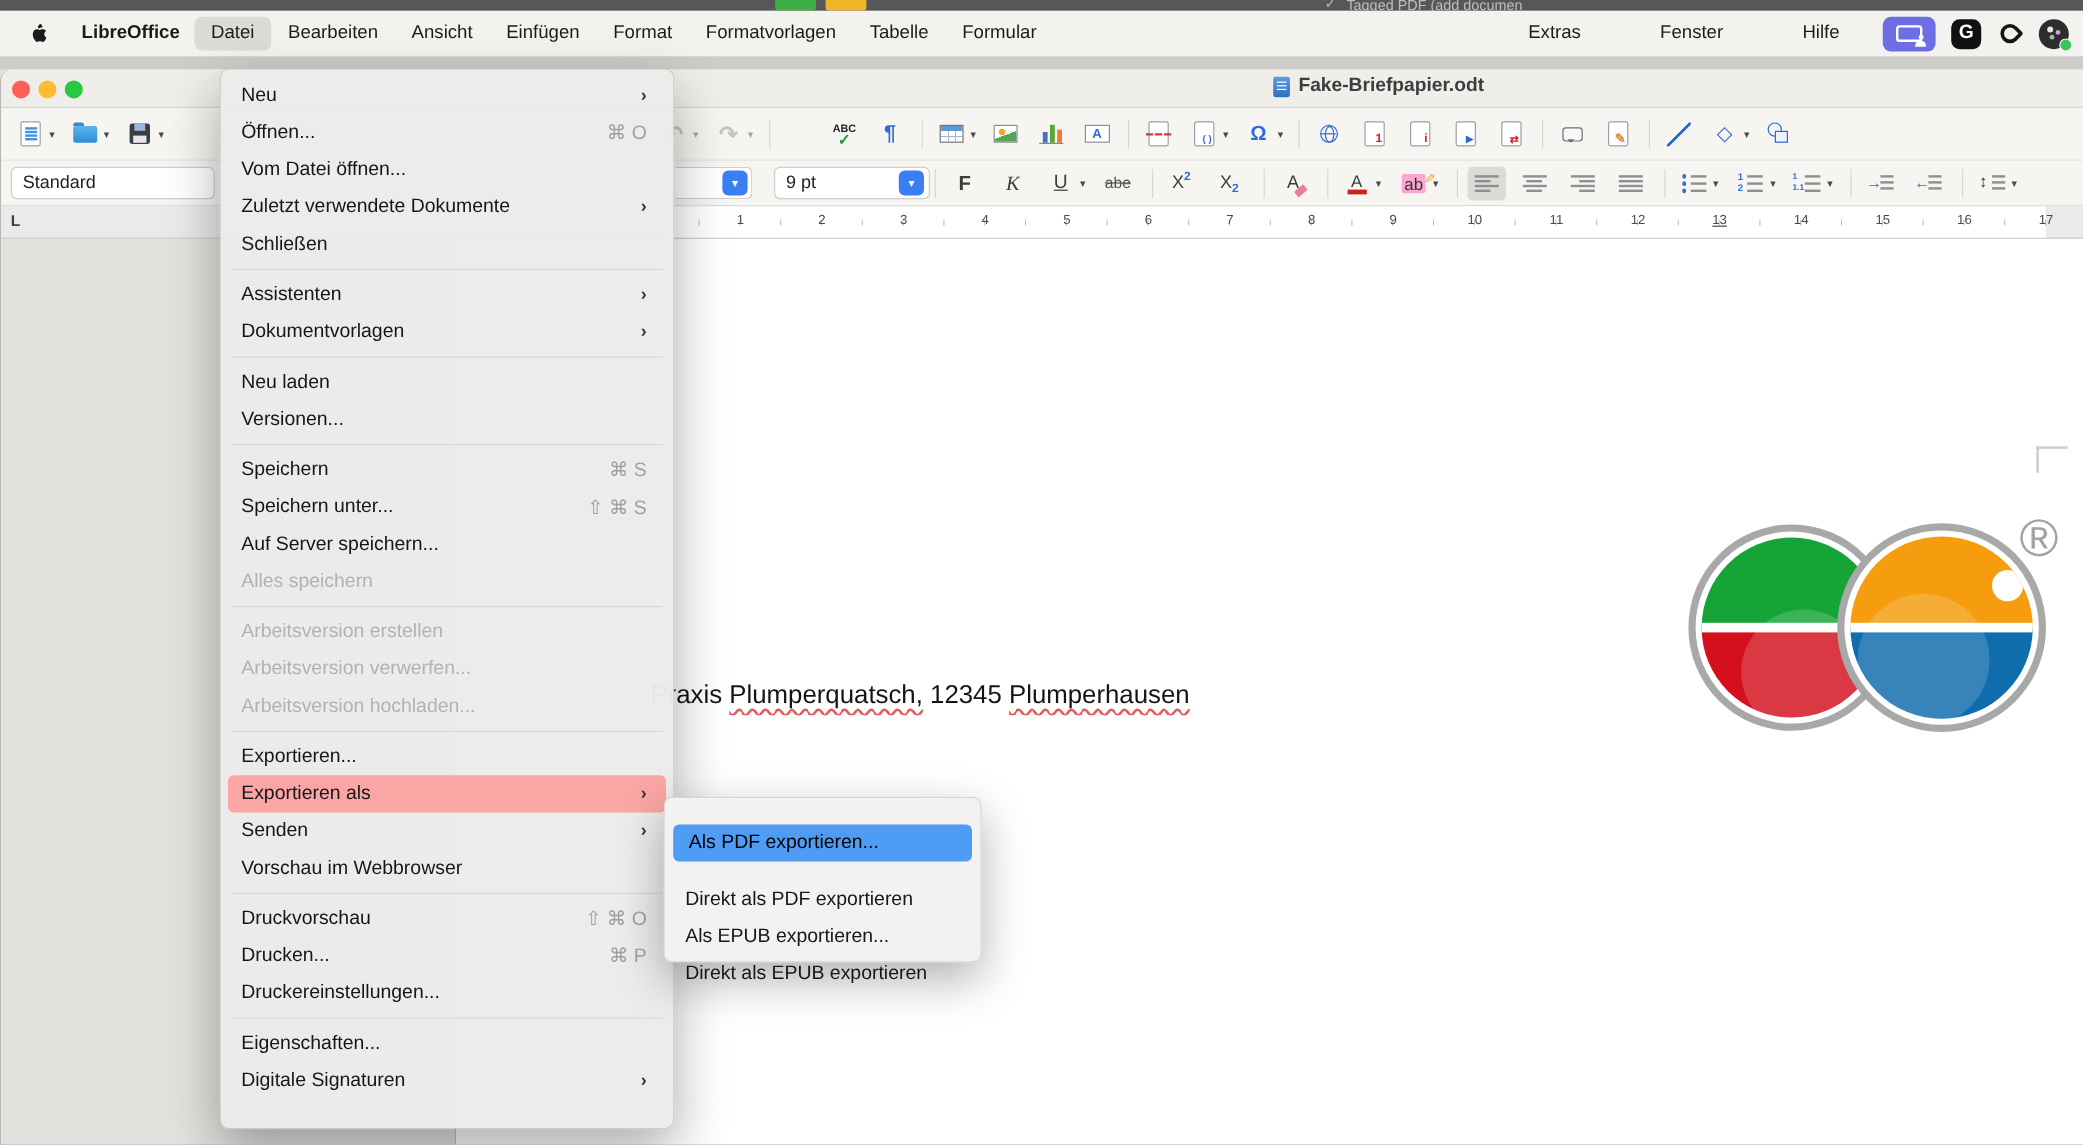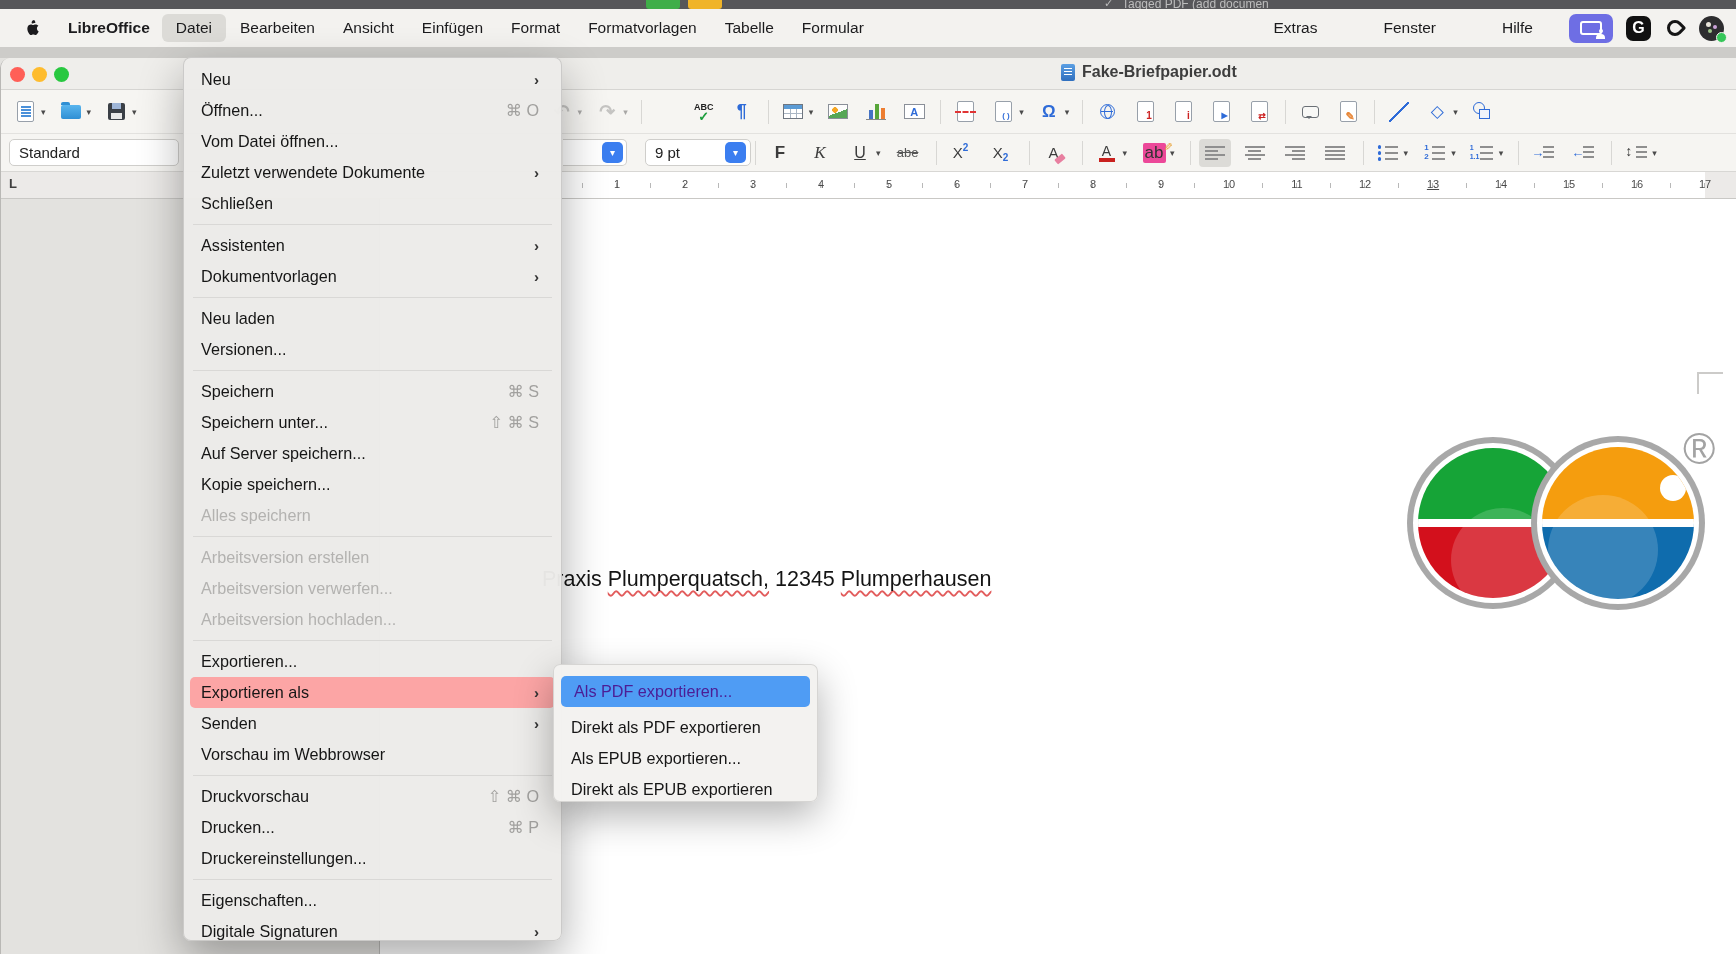--- a/index.html
+++ b/index.html
@@ -113,21 +113,21 @@
   .ic-underline{text-decoration:underline;font-size:16px;}
   .ic-strikethrough{text-decoration:line-through;font-size:13px;color:#555;}
   .ic-superscript:before{content:"X";font-size:15px;}
   .ic-superscript:after{content:"2";font-size:10px;color:#2e6bd8;position:relative;top:-5px;font-weight:bold;}
   .ic-subscript:before{content:"X";font-size:15px;}
   .ic-subscript:after{content:"2";font-size:10px;color:#2e6bd8;position:relative;top:5px;font-weight:bold;}
   .ic-clear-formatting:before{content:"A";font-size:15px;}
   .ic-clear-formatting:after{content:"";position:absolute;right:2px;bottom:3px;width:10px;height:6px;background:#e87fa0;border-radius:1px;transform:rotate(-40deg);}
   .ic-font-color:before{content:"A";font-size:14px;position:relative;top:-2px;}
   .ic-font-color:after{content:"";position:absolute;left:5px;bottom:3px;width:16px;height:4px;background:#c9211e;}
-  .ic-highlight-color .hl{background:#ec4899;border-radius:2px;font-size:17px;padding:0 2px;color:#333;position:relative;}
+  .ic-highlight-color .hl{background:#f9a8d4;border-radius:2px;font-size:14px;padding:0 2px;color:#333;position:relative;}
   .ic-highlight-color .hl:after{content:"\270E";position:absolute;right:-7px;top:-3px;color:#e8a33a;font-size:11px;transform:rotate(90deg);display:inline-block;}
   .al:before{content:"";position:absolute;left:3px;top:5px;width:20px;height:2px;background:#8f8f8f;box-shadow:0 8px 0 #8f8f8f;}
   .al:after{content:"";position:absolute;top:9px;width:13px;height:2px;background:#8f8f8f;box-shadow:0 8px 0 #8f8f8f;}
   .ic-align-left:after{left:3px;}
   .ic-align-center:after{left:6.5px;}
   .ic-align-right:after{right:3px;}
   .ic-justify:after{left:3px;width:20px;}
   .lst:before{content:"";position:absolute;left:10px;top:5px;width:13px;height:2px;background:#8f8f8f;box-shadow:0 6px 0 #8f8f8f,0 12px 0 #8f8f8f;}
   .ic-bullet-list:after{content:"";position:absolute;left:3px;top:4.5px;width:3.5px;height:3.5px;border-radius:50%;background:#2e6bd8;box-shadow:0 6px 0 #2e6bd8,0 12px 0 #2e6bd8;}
   .ic-numbered-list:after{content:"1\A 2";white-space:pre;position:absolute;left:2px;top:2px;font-size:8px;line-height:9px;color:#2e6bd8;font-weight:bold;}
@@ -154,21 +154,21 @@
 
   
   .menu-panel{position:absolute;left:183px;top:57px;width:379px;height:884px;background:rgba(236,235,233,.97);border:1px solid rgba(0,0,0,.14);border-radius:8px;box-shadow:0 18px 45px rgba(0,0,0,.33);padding:6px 0;z-index:60;display:flex;flex-direction:column;}
   .submenu-panel{position:absolute;left:553px;top:664px;width:265px;height:138px;background:rgba(243,242,240,.98);border:1px solid rgba(0,0,0,.12);border-radius:7px;box-shadow:0 14px 38px rgba(0,0,0,.3);padding:6px 0;z-index:70;display:flex;flex-direction:column;}
   .menu-item{height:31px;flex:0 0 31px;display:flex;align-items:center;padding:0 22px 0 17px;font-size:16.2px;color:#161616;}
   .menu-item .lbl{flex:1;white-space:nowrap;}
   .menu-item .sc{color:#a1a09e;margin-left:18px;white-space:nowrap;}
   .menu-item .arr{color:#333;font-size:15px;font-weight:bold;margin-left:14px;}
   .menu-item.disabled{color:#b3b2b0;}
   .menu-item.hl{background:#fca5a5;border-radius:5px;margin:0 6px;padding:0 16px 0 11px;}
-  .menu-item.blue{background:#4f9cf4;border-radius:5px;margin:5px 7px;padding:0 10px 0 13px;color:#4c1d95;}
+  .menu-item.blue{background:#4f9cf4;border-radius:5px;margin:16px 7px;padding:0 10px 0 13px;color:#000000;}
   .menu-sep{height:11px;flex:0 0 11px;display:flex;align-items:center;padding:0 9px;}
   .menu-sep i{display:block;width:100%;height:1px;background:#d9d8d6;}
 </style>
 </head>
 <body>
 
 <div id="screen">
 
   <div class="top-strip">
     <span class="strip-frag green"></span>
@@ -383,21 +383,21 @@
         </span>
       </div>
     <div class="toolbar tb2">
         <span class="combo" style="width: 170px;">
           <span class="cval">Standard</span>
         </span>
         <span class="tspacer" style="width: 384px;"></span>
         <span class="combo-stub">
           <span class="chev">▾</span>
         </span>
-        <span class="combo" style="width: 106px;">
+        <span class="combo" style="width: 130px;">
           <span class="cval">9 pt</span>
           <span class="chev">▾</span>
         </span>
         <span class="tsep"></span>
         <span class="tbtn">
           <span class="ic ic-bold">F</span>
         </span>
         <span class="tbtn">
           <span class="ic ic-italic">K</span>
         </span>
@@ -603,24 +603,20 @@
     <span class="lbl">Speichern unter...</span>
     <span class="sc">⇧ ⌘ S</span>
 
   </div>
 
   <div class="menu-item">
     <span class="lbl">Auf Server speichern...</span>
 
   </div>
 
-  <div class="menu-item">
-    <span class="lbl">Kopie speichern...</span>
-
-  </div>
 
   <div class="menu-item disabled">
     <span class="lbl">Alles speichern</span>
 
   </div>
 
   <div class="menu-sep">
         <i></i>
       </div>
 

